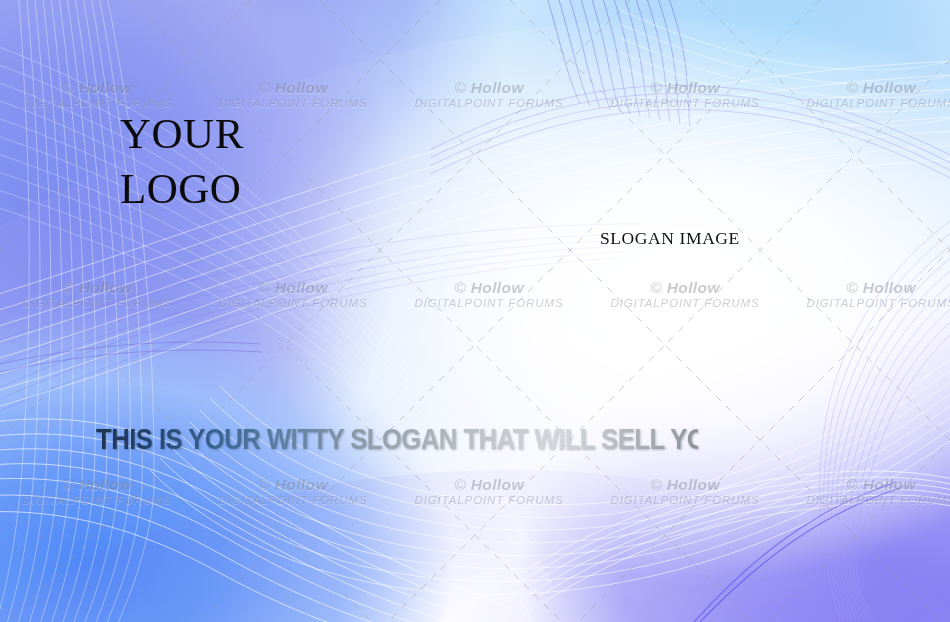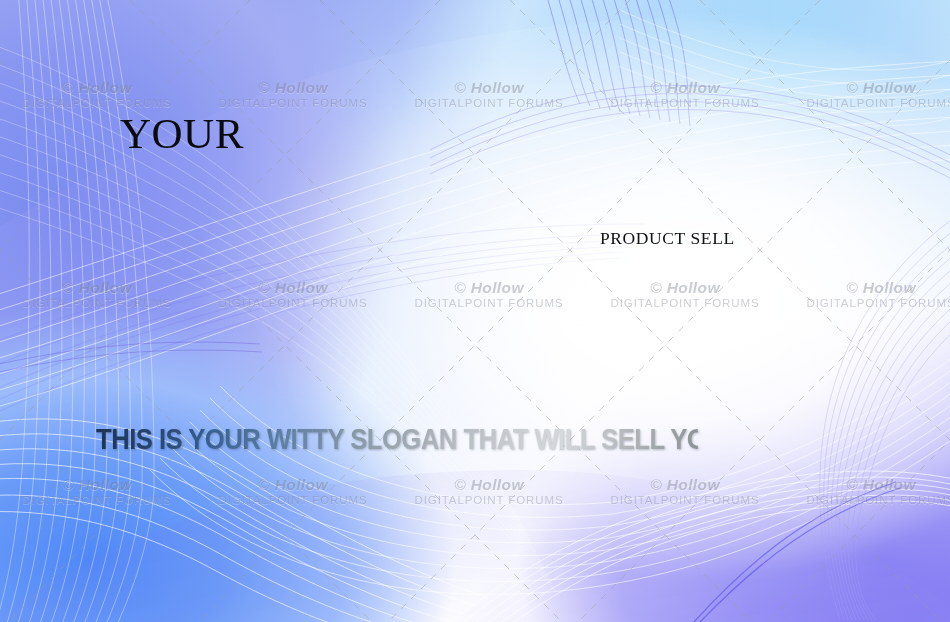--- a/index.html
+++ b/index.html
@@ -66,20 +66,21 @@
     font-weight: bold;
     font-style: italic;
     color: #7b7f8c;
     letter-spacing: 0.4px;
     text-shadow: 0 1px 0 rgba(255,255,255,0.65);
     line-height: 1.06;
   }
   .wm-top .wm-c { font-weight: normal; }
   .wm-bot {
     font-size: 11.5px;
+    font-style: italic;
     color: #83879a;
     letter-spacing: 0.9px;
     text-shadow: 0 1px 0 rgba(255,255,255,0.6);
     line-height: 1.1;
     margin-top: 1px;
   }
 
   
   #logo-block {
     position: absolute;
@@ -390,19 +391,20 @@
       <div class="wm-bot">DIGITALPOINT FORUMS</div>
     </div>
     <div class="wm" style="left:881px; top:492px;">
       <div class="wm-top"><span class="wm-c">©</span> <span>Hollow</span></div>
       <div class="wm-bot">DIGITALPOINT FORUMS</div>
     </div>
   </div>
 
   <div id="logo-block">
     <div>YOUR</div>
+    <div>LOGO</div>
   </div>
 
-  <div id="product-image-label">PRODUCT SELL</div>
+  <div id="product-image-label">SLOGAN IMAGE</div>
 
   <div id="slogan">THIS IS YOUR WITTY SLOGAN THAT WILL SELL YOUR PRODUCT.</div>
 
 </div>
 
 </body></html>

